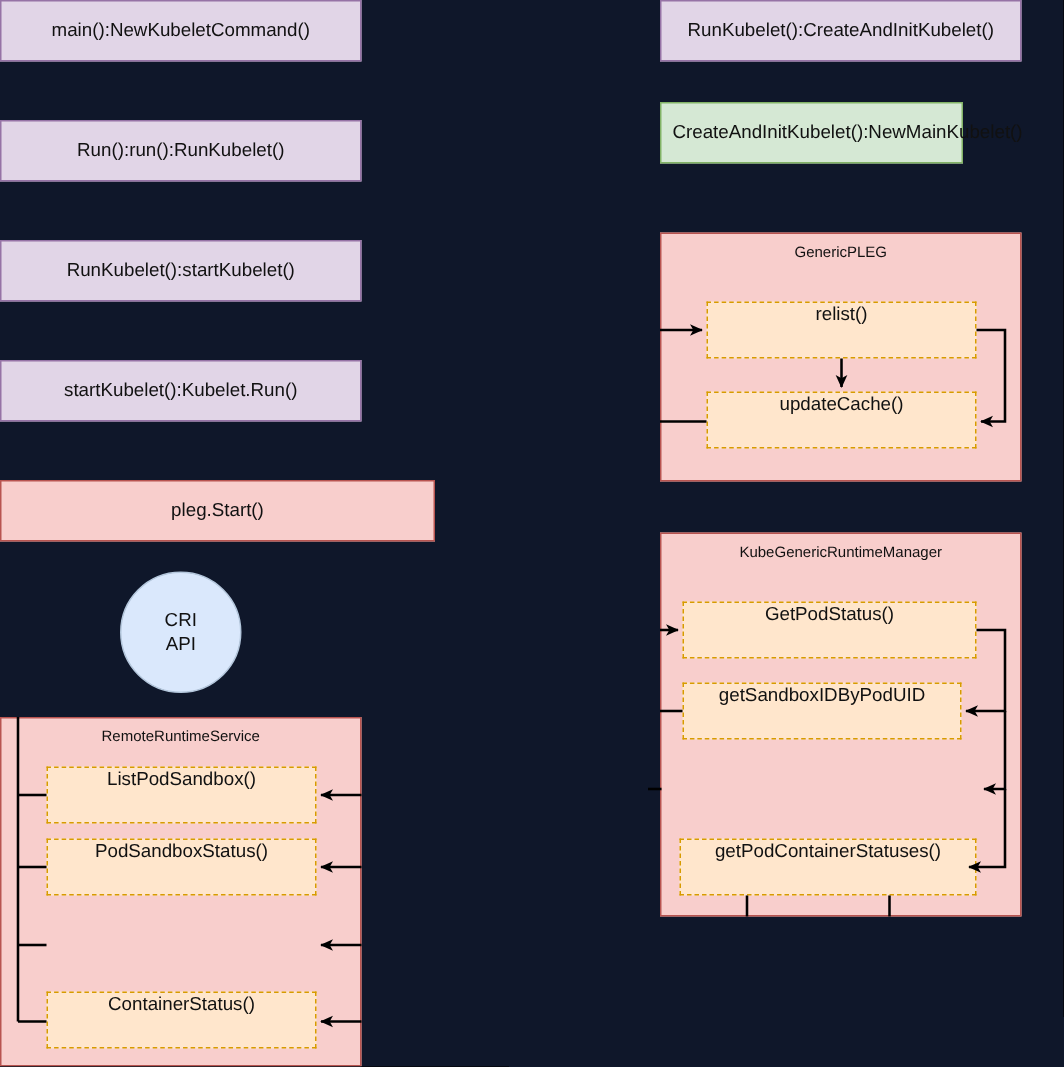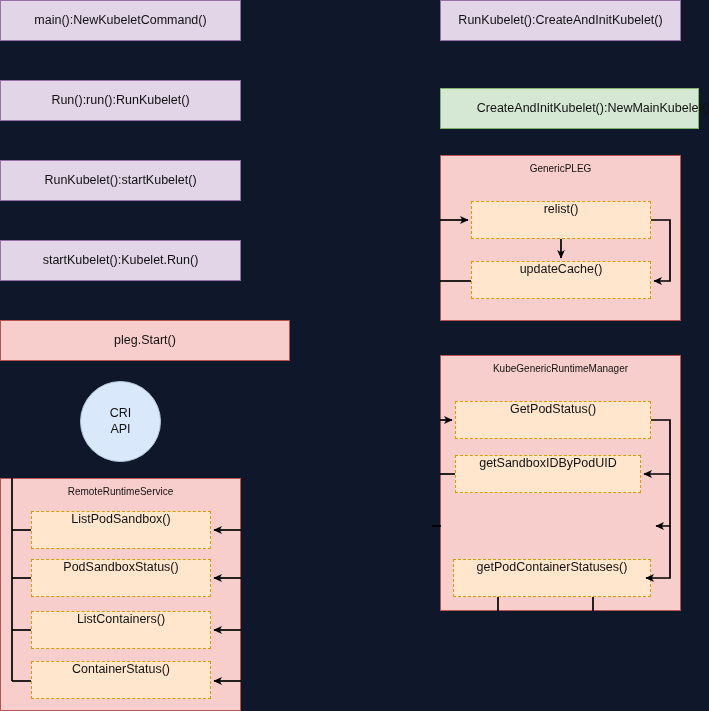--- a/index.html
+++ b/index.html
@@ -125,32 +125,29 @@
   <div class="group" style="left:0px; top:478px; width:241px; height:233px;">
     <div class="group-title">RemoteRuntimeService</div>
   </div>
 
   <div class="inner" style="left:31px; top:511px; width:180px; height:38px;">
     <span>ListPodSandbox()</span>
   </div>
   <div class="inner" style="left:31px; top:559px; width:180px; height:38px;">
     <span>PodSandboxStatus()</span>
   </div>
-  <div class="inner" style="left:31px; top:611px; width:180px; height:38px;">
-    <span>ListContainers()</span>
-  </div>
   <div class="inner" style="left:31px; top:661px; width:180px; height:38px;">
     <span>ContainerStatus()</span>
   </div>
 
   <div class="node purple" style="left:440px; top:0px; width:241px; height:41px;">
     <span>RunKubelet():CreateAndInitKubelet()</span>
   </div>
 
-  <div class="node green" style="left:440px; top:88px; width:259px; height:41px;padding-left:48px;">
+  <div class="node green" style="left:440px; top:68px; width:202px; height:41px;padding-left:48px;">
     <span>CreateAndInitKubelet():NewMainKubelet()</span>
   </div>
 
   <div class="group" style="left:440px; top:155px; width:241px; height:166px;">
     <div class="group-title">GenericPLEG</div>
   </div>
 
   <div class="inner" style="left:471px; top:201px; width:180px; height:38px;">
     <span>relist()</span>
   </div>

